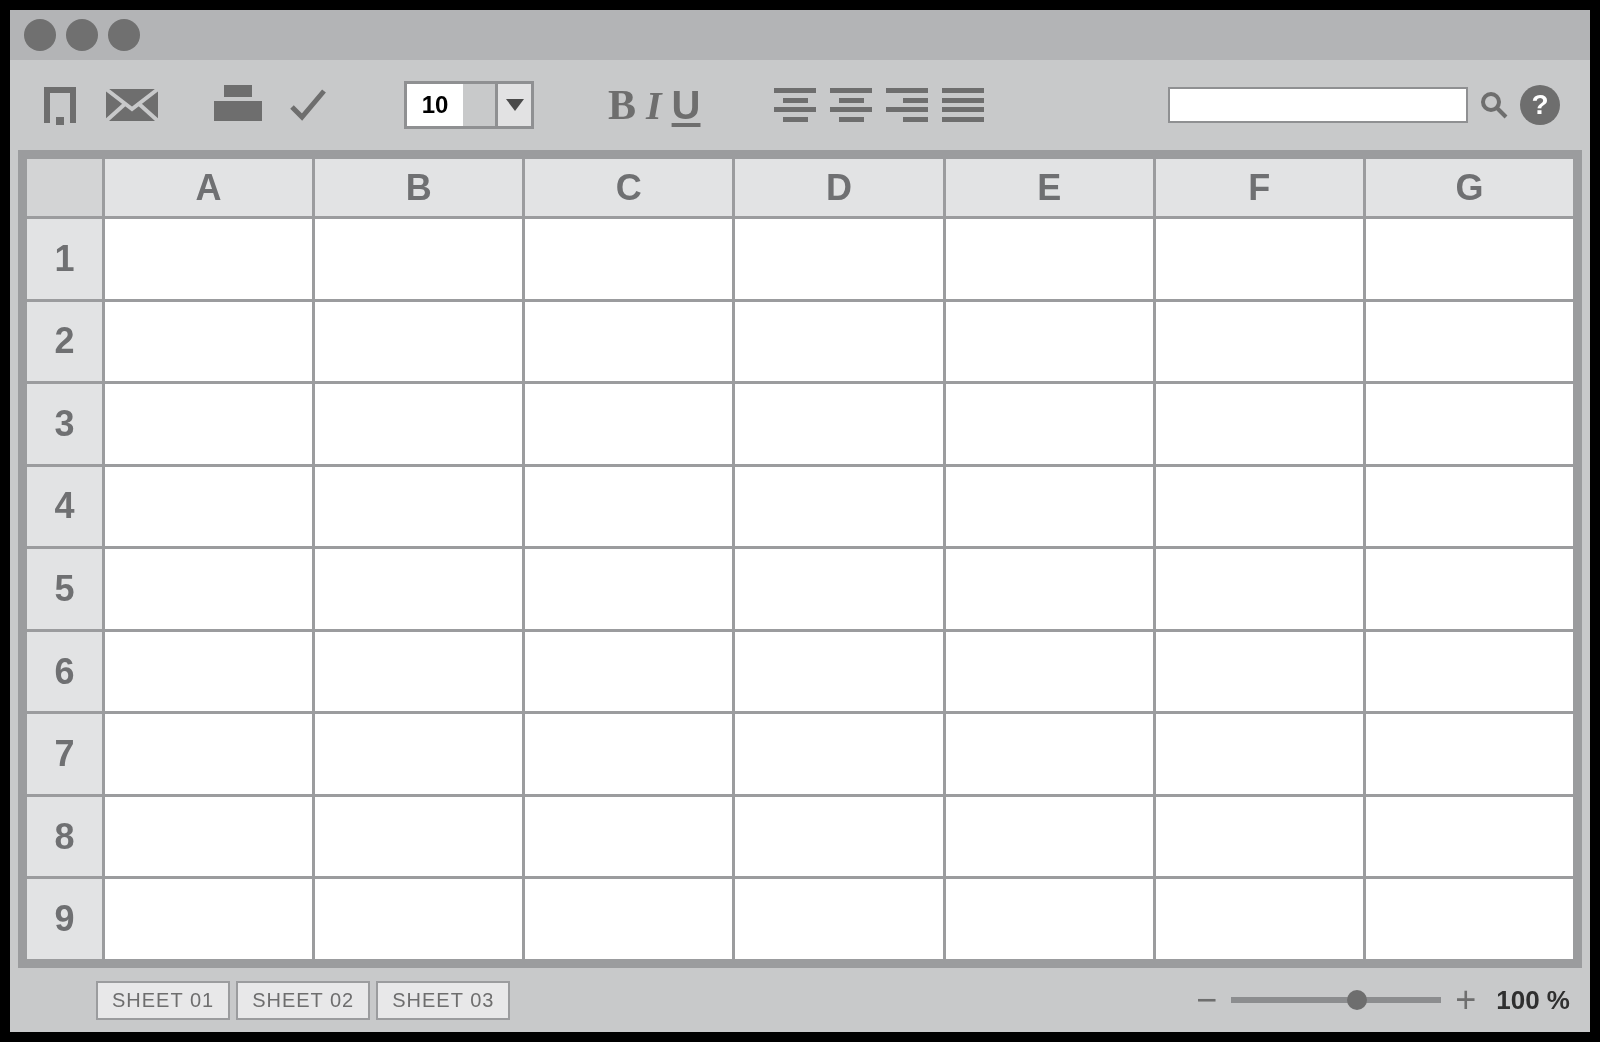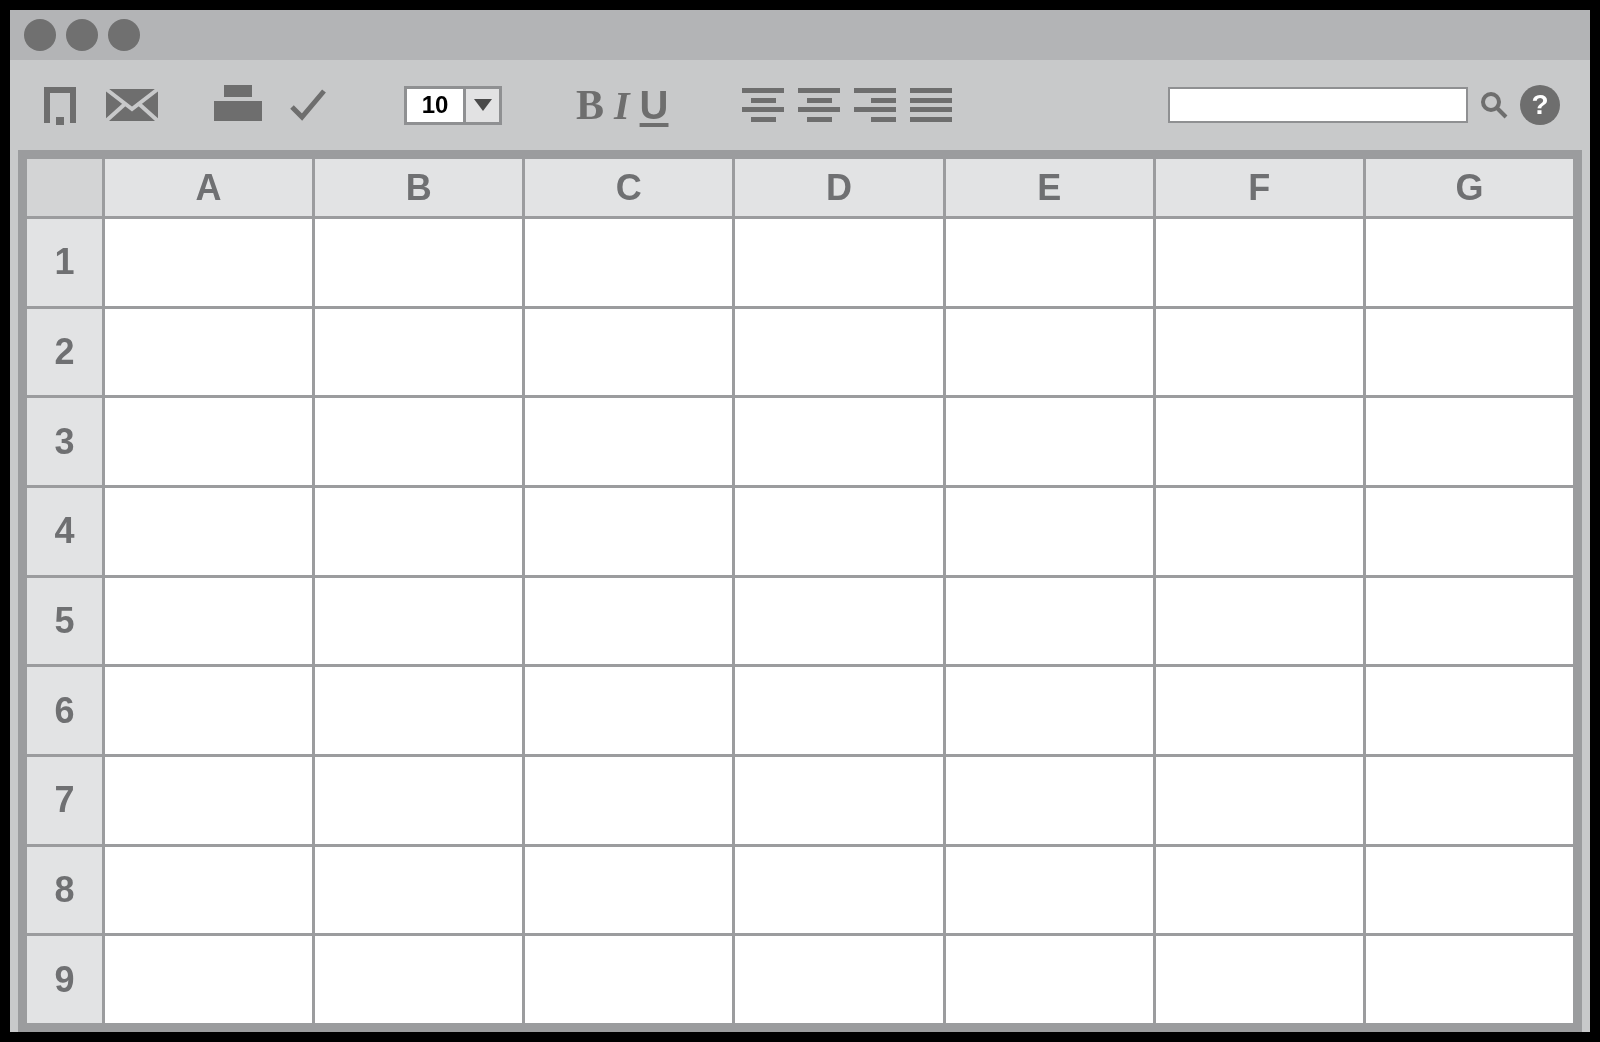--- a/index.html
+++ b/index.html
@@ -37,22 +37,23 @@
     padding: 0 30px 0 28px;
     gap: 22px;
     color: #6e6e6e;
   }
   .icon-btn { display: flex; align-items: center; justify-content: center; cursor: pointer; }
   .spacer-sm { width: 8px; }
   .spacer-md { width: 30px; }
   .font-size-box {
     display: flex;
     align-items: stretch;
-    height: 39px;
+    height: 48px;
     border: 3px solid #8f9092;
+    gap: 32px;
   }
   .font-size-val {
     width: 56px;
     background: #fff;
     color: #000;
     font-weight: 700;
     font-size: 24px;
     display: flex;
     align-items: center;
     justify-content: center;
@@ -365,14 +366,30 @@
             <td></td>
             <td></td>
             <td></td>
             <td></td>
             <td></td>
           </tr>
         </tbody>
     </table>
   </div>
 
+  <div class="statusbar">
+    <div class="sheet-tabs" id="sheet-tabs">
+        <div class="sheet-tab">SHEET 01</div>
+        <div class="sheet-tab">SHEET 02</div>
+        <div class="sheet-tab">SHEET 03</div>
+      </div>
+    <div class="status-flex"></div>
+    <div class="zoom-wrap">
+      <span class="zoom-sign">−</span>
+      <div class="zoom-track">
+        <div class="zoom-thumb"></div>
+      </div>
+      <span class="zoom-sign">+</span>
+      <span class="zoom-label">100 %</span>
+    </div>
+  </div>
 
 </div>
 
 </body></html>

